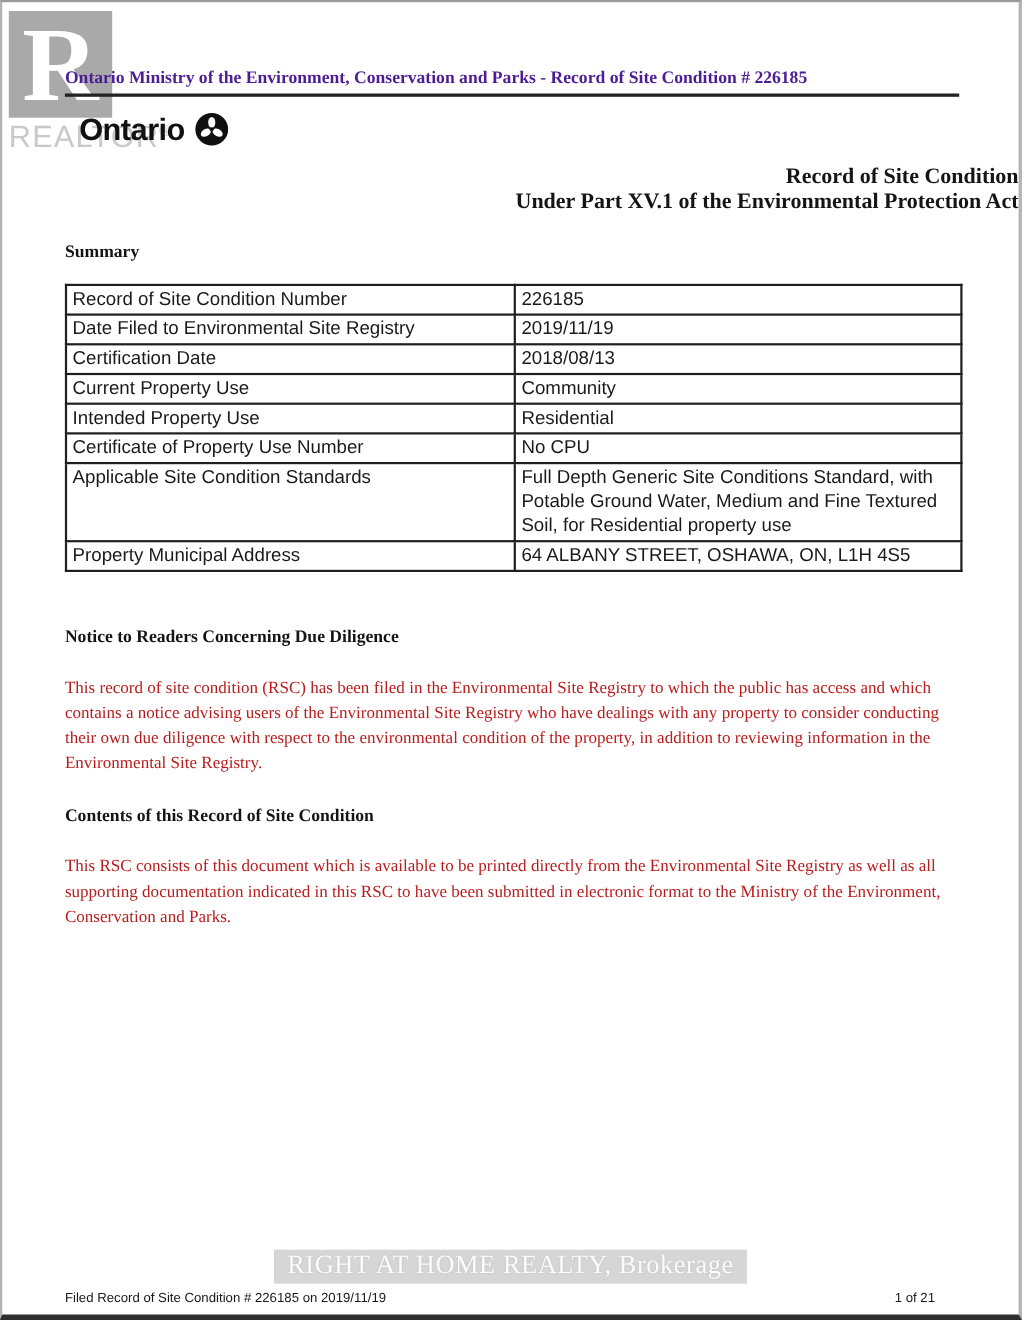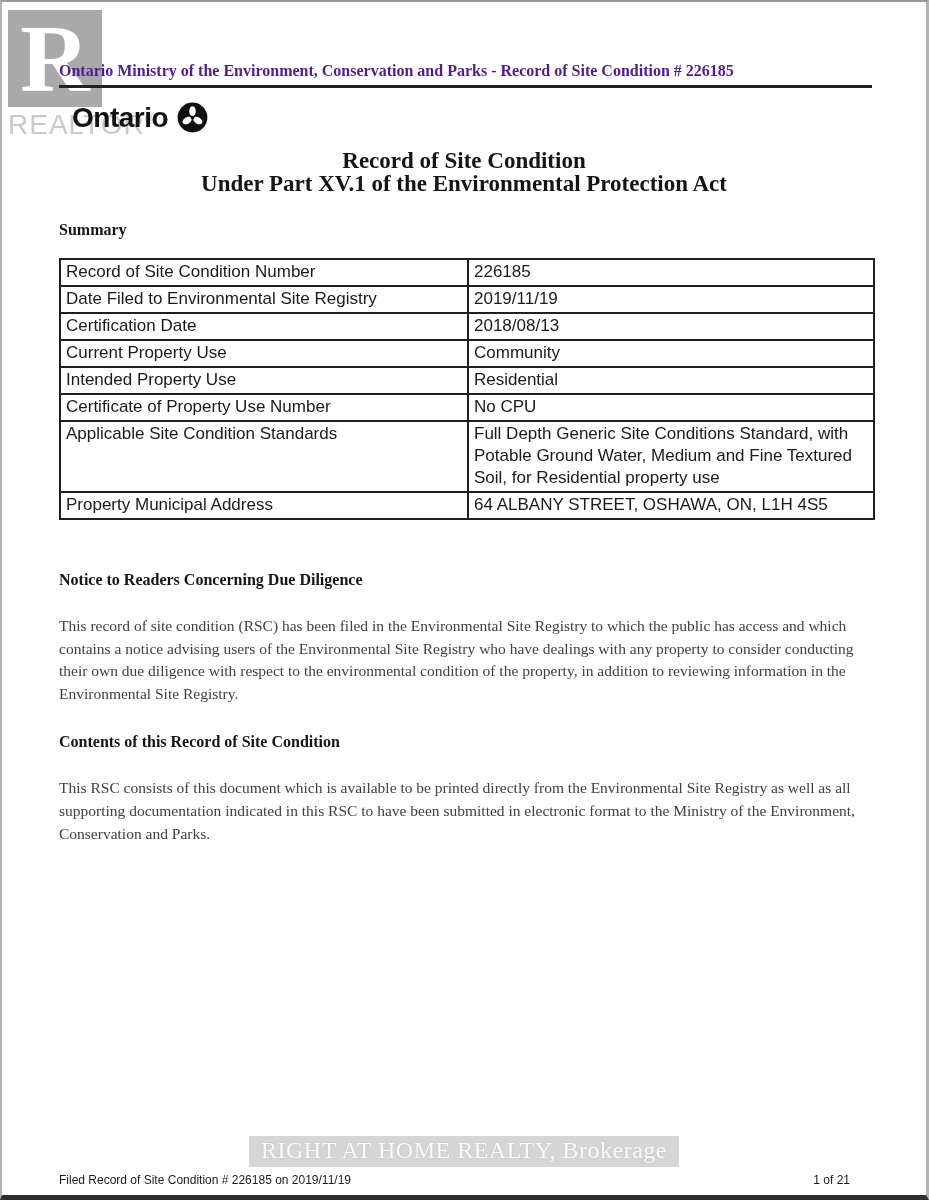--- a/index.html
+++ b/index.html
@@ -77,22 +77,22 @@
     font-family: "Liberation Sans", sans-serif;
     font-weight: bold;
     font-size: 28px;
     letter-spacing: -0.5px;
     color: #111111;
   }
   .trillium { width: 31px; height: 31px; display: block; }
 
   .doc-title {
     margin-top: 16px;
-    text-align: center;
-    font-size: 23px;
+    text-align: right;
+    font-size: 20px;
     font-weight: bold;
     color: #151515;
     line-height: 23px;
   }
 
   .section-heading {
     margin: 0 0 0 57px;
     font-size: 16px;
     font-weight: bold;
     color: #151515;
@@ -114,21 +114,21 @@
     line-height: 22px;
     vertical-align: top;
   }
   .summary-table td.label-col { width: 408px; }
 
   .notice-heading { margin-top: 51px; }
   .body-para {
     margin: 26px 58px 0 57px;
     font-size: 15.5px;
     line-height: 22.6px;
-    color: #404040;
+    color: #b91c1c;
   }
   .contents-heading { margin-top: 28px; }
 
   
   .brokerage-watermark {
     position: absolute;
     top: 1134px;
     left: 50%;
     transform: translateX(-50%);
     z-index: 2;

